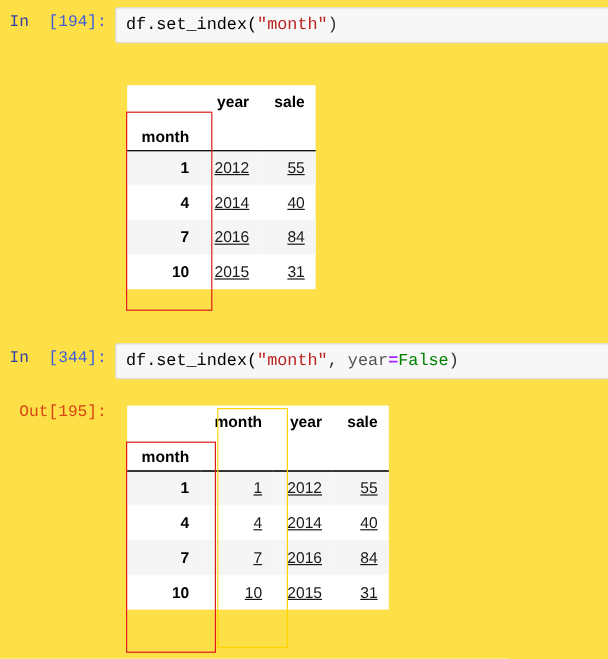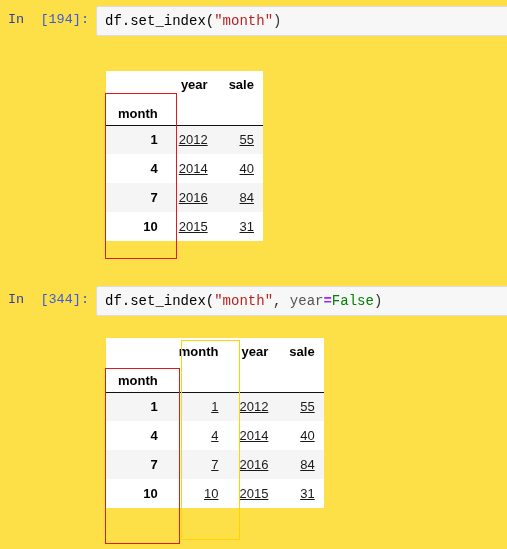--- a/index.html
+++ b/index.html
@@ -184,20 +184,21 @@
   <div class="anno-box anno-red" style="left:105px; top:93px; width:72px; height:166px;"></div>
 
   <div class="cell-block" style="top:286px;">
 
     <div class="input-row">
       <div class="prompt-in"><span class="kw-in">In</span><span class="kw-num">&nbsp;&nbsp;<span>[344]:</span></span></div>
 
       <div class="input-area"><span class="tok-name">df.set_index(</span><span class="tok-str">"month"</span><span class="tok-punct">, </span><span class="tok-kwarg">year</span><span class="tok-op">=</span><span class="tok-bool">False</span><span class="tok-punct">)</span></div>
     </div>
 
+    <div class="prompt-out" style="top:51px;">Out[195]:</div>
   </div>
 
   <div class="df-wrap" style="left:106px; top:338px;">
     <table class="df">
       <thead>
         <tr class="hdr-cols">
           <th class="blank-cell"></th>
           <th>month</th>
           <th>year</th>
           <th>sale</th>

